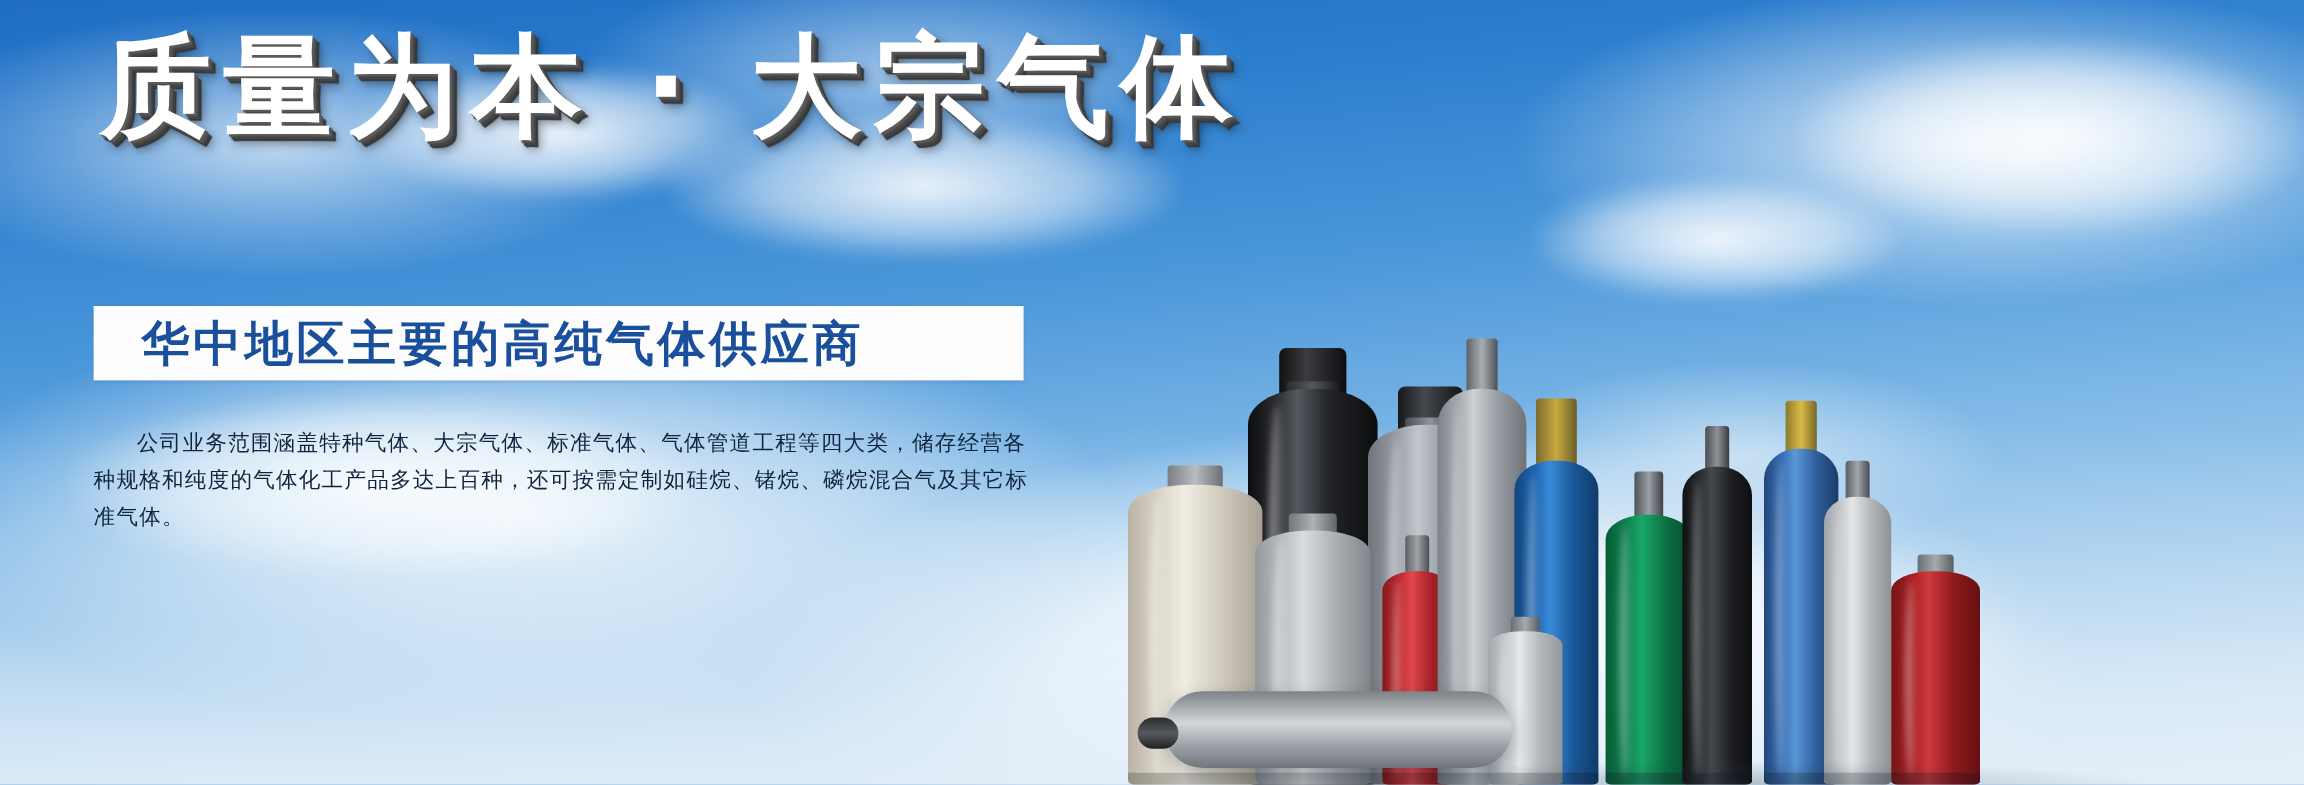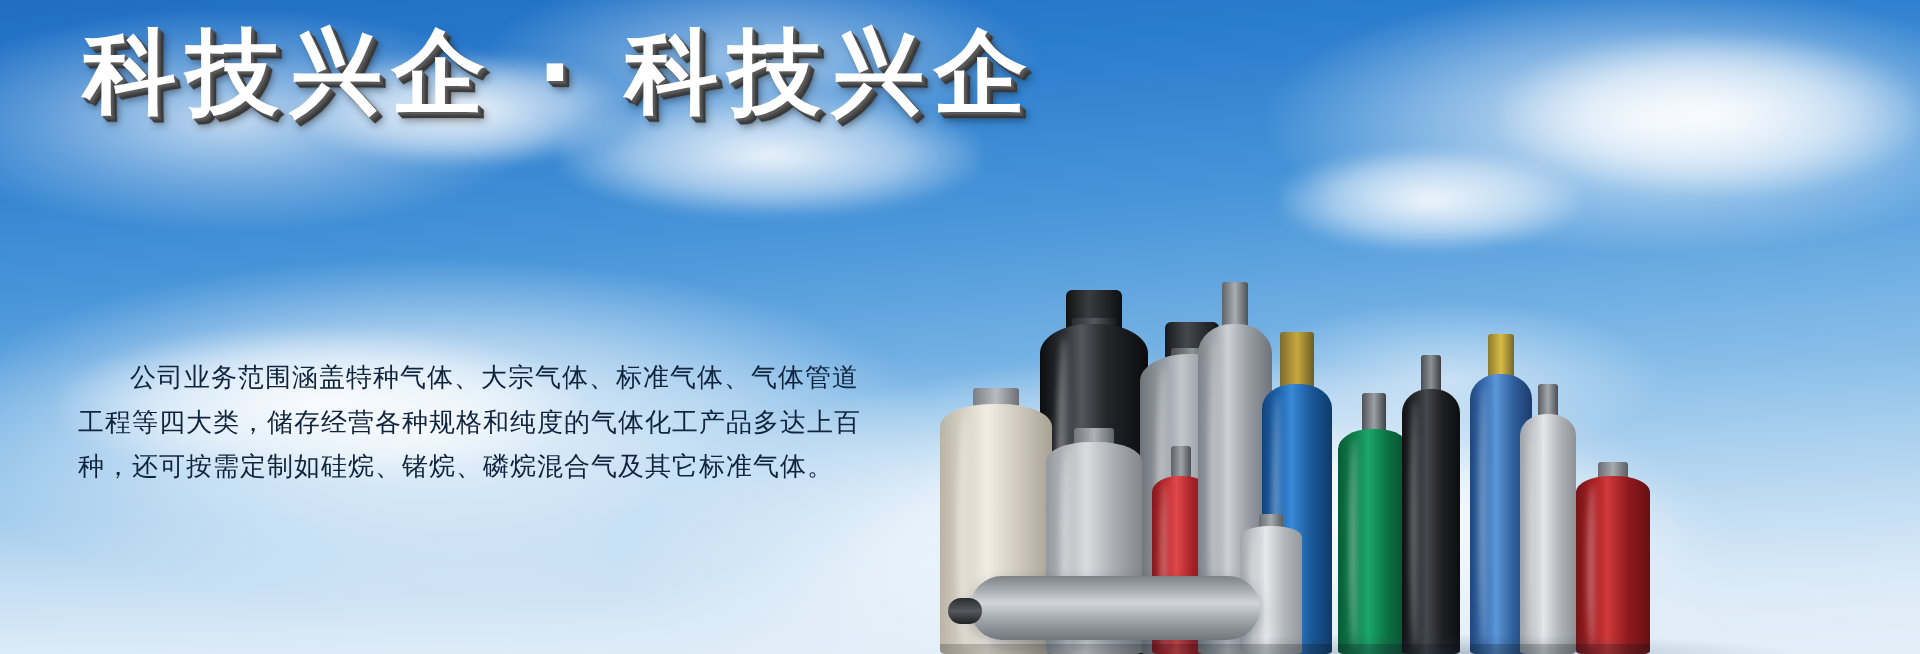--- a/index.html
+++ b/index.html
@@ -88,21 +88,21 @@
     letter-spacing:3px;
     color:#1a4f9c;
     padding-left:40px;
     white-space:nowrap;
   }
 
   .body-copy {
     position:absolute; left:78px; top:355px;
     width:790px;
     font-family:"DejaVu Serif", serif;
-    font-size:26px;
+    font-size:18px;
     line-height:1.72;
     color:#10243d;
     letter-spacing:1px;
   }
   .body-copy p { text-indent:2em; }
 
   
   .products { position:absolute; left:940px; top:0; width:980px; height:654px; }
 
   .cyl { position:absolute; bottom:0; border-radius:8px 8px 4px 4px; }
@@ -147,23 +147,26 @@
   <div class="cloud-wisp cw2"></div>
   <div class="cloud-wisp cw3"></div>
   <div class="cloud-wisp cw4"></div>
   <div class="cloud-wisp cw5"></div>
   <div class="cloud-wisp cw6"></div>
   <div class="sky-haze"></div>
 </div>
 
 <div class="content">
 
-  <div class="headline">科技兴企 · 科技兴企</div>
-
-
+  <div class="headline">质量为本 · 大宗气体</div>
+
+
+  <div class="tagline-box">
+    <span class="tagline-text">华中地区主要的高纯气体供应商</span>
+  </div>
 
   <div class="body-copy">
     <p>公司业务范围涵盖特种气体、大宗气体、标准气体、气体管道工程等四大类，储存经营各种规格和纯度的气体化工产品多达上百种，还可按需定制如硅烷、锗烷、磷烷混合气及其它标准气体。</p>
   </div>
 
 </div>
 
 <div class="products">
 
   <div class="cyl" style="left:100px; width:108px; height:330px;">

